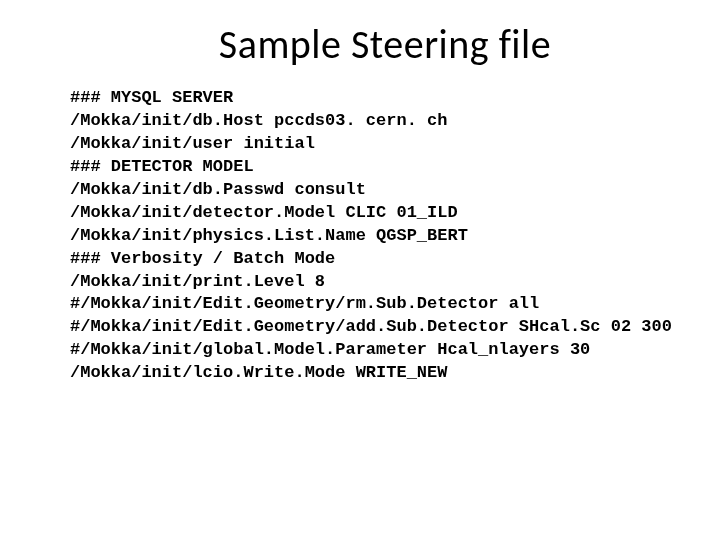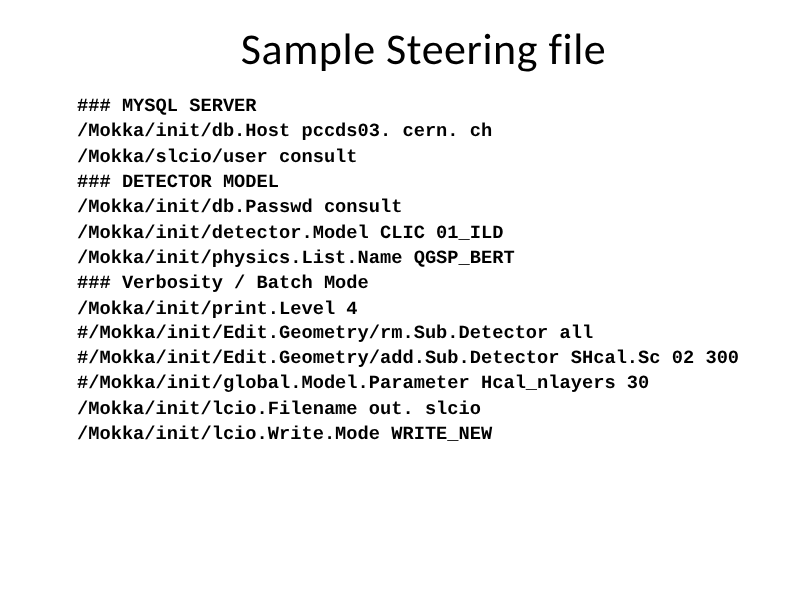--- a/index.html
+++ b/index.html
@@ -27,26 +27,25 @@
     .line { white-space: pre; }
   </style>
 </head>
 <body>
 
 <div class="slide">
   <h1 class="title">Sample Steering file</h1>
   <div class="content">
     <div class="line">### MYSQL SERVER</div>
     <div class="line">/Mokka/init/db.Host pccds03. cern. ch</div>
-    <div class="line">/Mokka/slcio/user consult</div>
+    <div class="line">/Mokka/init/user initial</div>
     <div class="line">### DETECTOR MODEL</div>
     <div class="line">/Mokka/init/db.Passwd consult</div>
     <div class="line">/Mokka/init/detector.Model CLIC 01_ILD</div>
     <div class="line">/Mokka/init/physics.List.Name QGSP_BERT</div>
     <div class="line">### Verbosity / Batch Mode</div>
-    <div class="line">/Mokka/init/print.Level 4</div>
+    <div class="line">/Mokka/init/print.Level 8</div>
     <div class="line">#/Mokka/init/Edit.Geometry/rm.Sub.Detector all</div>
     <div class="line">#/Mokka/init/Edit.Geometry/add.Sub.Detector SHcal.Sc 02 300</div>
     <div class="line">#/Mokka/init/global.Model.Parameter Hcal_nlayers 30</div>
-    <div class="line">/Mokka/init/lcio.Filename out. slcio</div>
     <div class="line">/Mokka/init/lcio.Write.Mode WRITE_NEW</div>
   </div>
 </div>
 
 </body></html>

